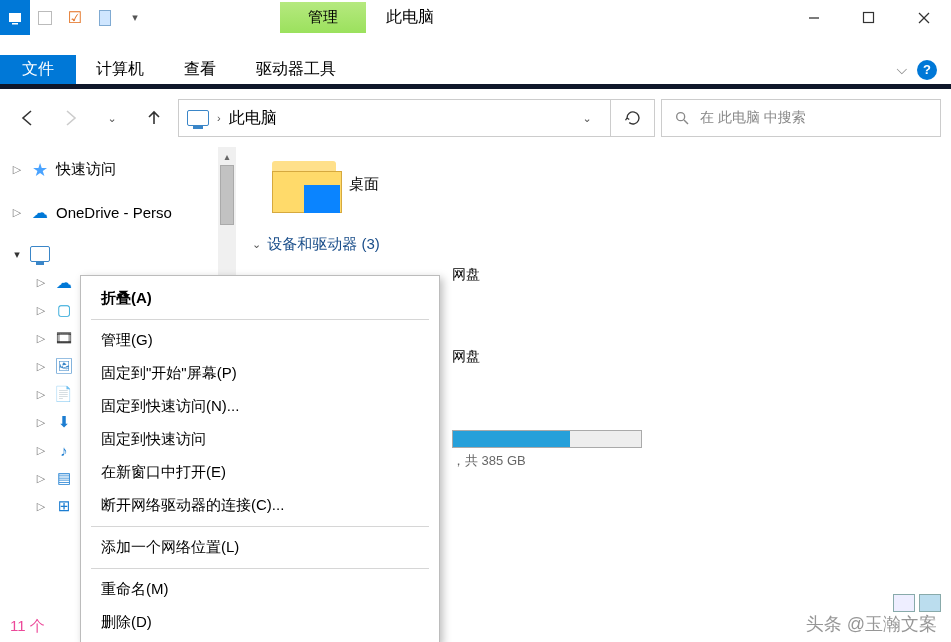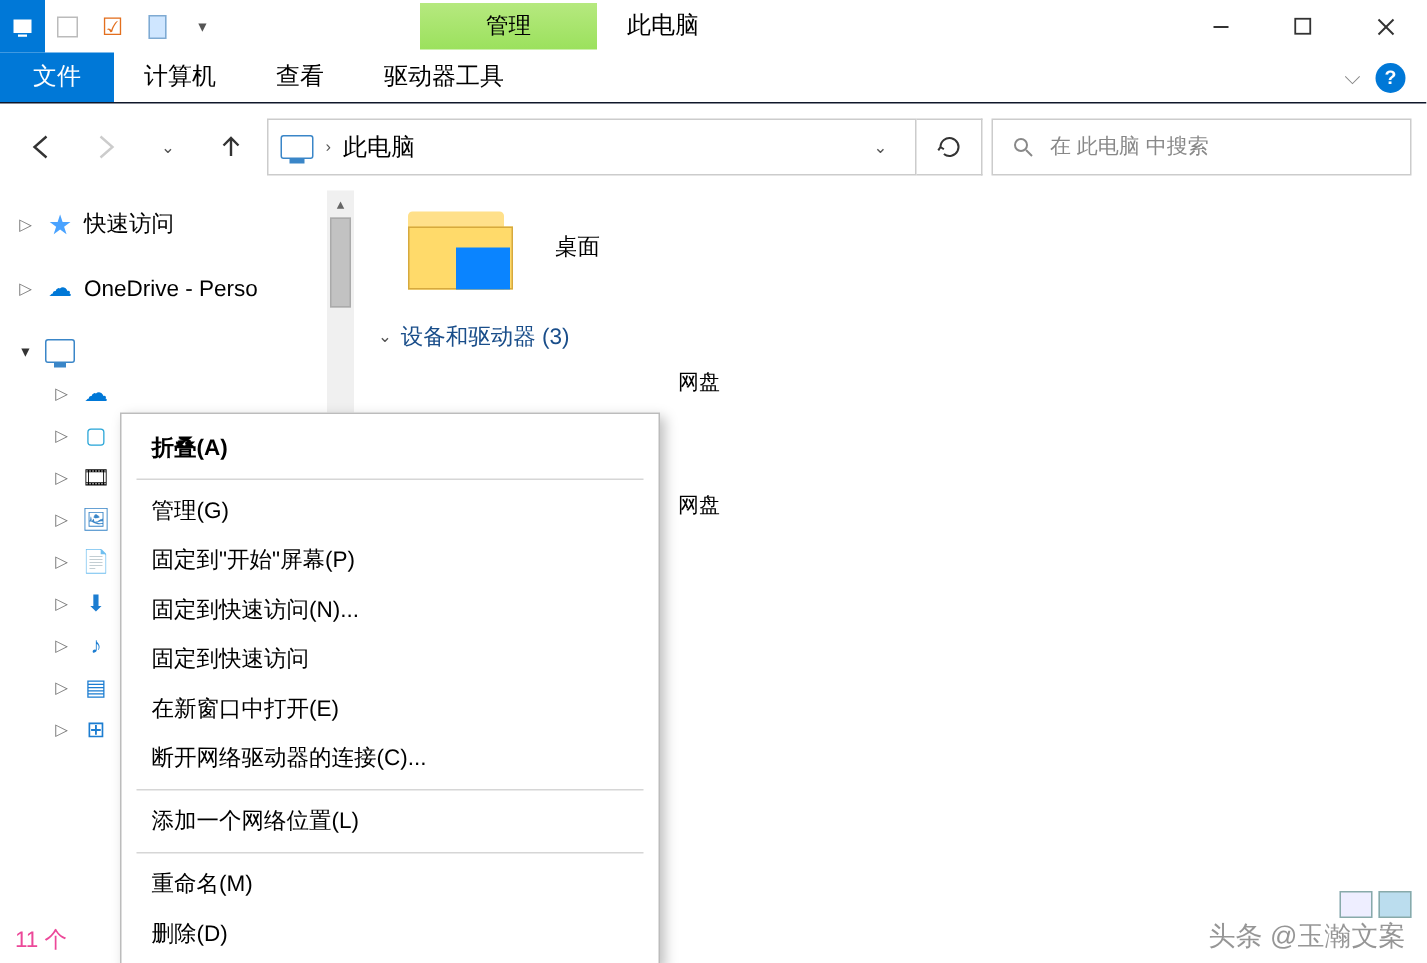--- a/index.html
+++ b/index.html
@@ -3,27 +3,27 @@
 <meta charset="utf-8">
 <style>
 * { margin: 0; padding: 0; box-sizing: border-box; font-family: "Microsoft YaHei", "Segoe UI", sans-serif; }
 body { width: 951px; height: 642px; background: #fff; overflow: hidden; position: relative; font-size: 14px; }
 
 
 .titlebar { height: 35px; display: flex; align-items: center; }
 .tb-left { display: flex; align-items: center; height: 100%; }
 .tb-icon-box { width: 30px; height: 100%; display: flex; align-items: center; justify-content: center; }
 .tb-icon-box.blue { background: #0078d7; }
-.manage-tab { background: #9be15d; background: linear-gradient(#b6e97f,#9be15d); padding: 6px 44px; margin-left: 130px; font-size: 15px; }
+.manage-tab { background: #9be15d; background: linear-gradient(#b6e97f,#9be15d); padding: 6px 28px; margin-left: 130px; font-size: 15px; }
 .title-text { margin-left: 20px; font-size: 16px; }
 .win-ctrl { margin-left: auto; display: flex; }
 .win-btn { width: 55px; height: 35px; display: flex; align-items: center; justify-content: center; font-size: 14px; color: #333; }
 
 
-.menu-row { height: 34px; display: flex; align-items: center; border-bottom: 1px solid #0f172a; position: relative; }
+.menu-row { height: 34px; display: flex; align-items: center; border-bottom: 5px solid #0f172a; position: relative; margin-top: 20px; }
 .menu-file { background: #0078d7; color: #fff; padding: 6px 22px; font-size: 16px; height: 100%; display: flex; align-items: center; }
 .menu-item { padding: 6px 20px; font-size: 16px; height: 100%; display: flex; align-items: center; }
 .ribbon-right { margin-left: auto; display: flex; align-items: center; gap: 10px; padding-right: 14px; }
 .help-circle { width: 20px; height: 20px; border-radius: 50%; background: #0078d7; color: #fff; display: flex; align-items: center; justify-content: center; font-size: 13px; font-weight: bold; }
 
 
 .addr-row { display: flex; align-items: center; padding: 10px 10px; gap: 6px; }
 .nav-arrow { width: 36px; height: 36px; display: flex; align-items: center; justify-content: center; color: #555; }
 .nav-arrow.disabled { color: #ccc; }
 .addr-box { flex: 1; border: 1px solid #ccc; height: 38px; display: flex; align-items: center; padding: 0 8px; gap: 8px; }
@@ -37,21 +37,21 @@
 .tree-item { display: flex; align-items: center; gap: 6px; padding: 5px 4px; font-size: 15px; }
 .tree-caret { width: 14px; color: #777; font-size: 11px; display: inline-flex; justify-content: center; }
 .tree-child { padding-left: 28px; }
 .tree-icon { width: 20px; height: 18px; display: inline-flex; align-items: center; justify-content: center; }
 
 .vscroll { width: 18px; background: #f0f0f0; display: flex; flex-direction: column; align-items: center; }
 .vscroll .arrow { height: 18px; width: 100%; display: flex; align-items: center; justify-content: center; color: #666; font-size: 10px; }
 .vscroll .thumb { width: 14px; height: 60px; background: #c2c2c2; border: 1px solid #aaa; margin-top: 0; }
 
 .content { flex: 1; padding: 8px 16px; position: relative; overflow: hidden; }
-.folder-row { display: flex; align-items: center; gap: 28px; margin-left: 20px; margin-bottom: 12px; }
+.folder-row { display: flex; align-items: center; gap: 7px; margin-left: 20px; margin-bottom: 12px; }
 .folder-icon { width: 70px; height: 58px; position: relative; }
 .folder-icon .back { position: absolute; inset: 6px 6px 0 0; background: #ffe08a; border-radius: 3px 3px 0 0; }
 .folder-icon .front { position: absolute; left: 0; top: 16px; right: 0; bottom: 0; background: #ffda6a; border: 1px solid #d6a93e; }
 .folder-icon .overlay { position: absolute; right: 2px; bottom: 0; width: 36px; height: 28px; background: #0a84ff; }
 .section-head { color: #1a4e8a; font-size: 15px; padding: 10px 0 8px 0; display: flex; align-items: center; gap: 6px; }
 
 .drive-row { display: flex; align-items: center; gap: 14px; margin: 4px 0 10px 20px; }
 .drive-info { display: flex; flex-direction: column; gap: 4px; }
 .capacity-bar { width: 190px; height: 18px; border: 1px solid #aaa; background: #eee; position: relative; }
 .capacity-fill { position: absolute; left: 0; top: 0; bottom: 0; background: #26a0da; }
@@ -259,20 +259,28 @@
     <div class="drive-row" style="margin-left:200px">
       <span>网盘</span>
     </div>
     <div style="height:50px"></div>
     <div class="drive-row" style="margin-left:200px">
       <span>网盘</span>
     </div>
     <div style="height:30px"></div>
 
     <div style="height:20px"></div>
+    <div class="drive-row" style="margin-left:200px">
+      <div class="drive-info">
+        <div class="capacity-bar">
+            <div class="capacity-fill" style="width:62%"></div>
+          </div>
+        <span class="capacity-text">，共 385 GB</span>
+      </div>
+    </div>
   </div>
 </div>
 
 <div class="ctx-menu">
   <div class="ctx-item bold">折叠(A)</div>
   <div class="ctx-sep"></div>
   <div class="ctx-item">管理(G)</div>
   <div class="ctx-item">固定到"开始"屏幕(P)</div>
   <div class="ctx-item">固定到快速访问(N)...</div>
   <div class="ctx-item">固定到快速访问</div>

